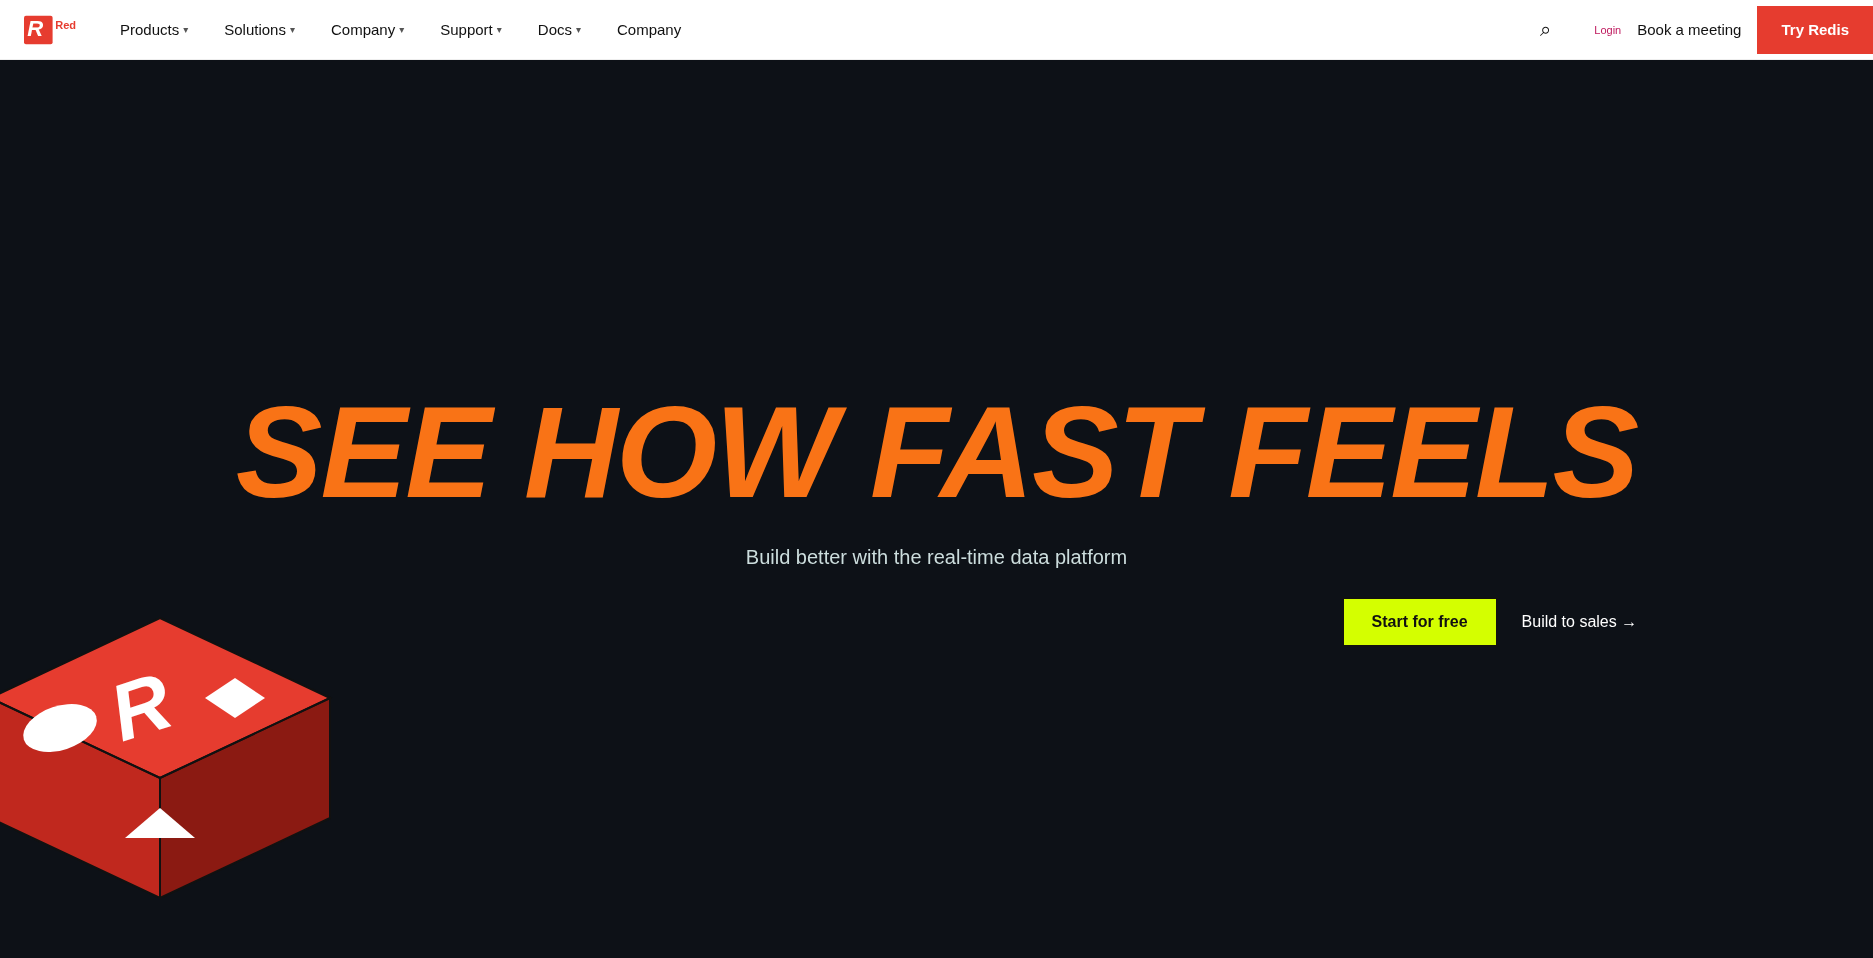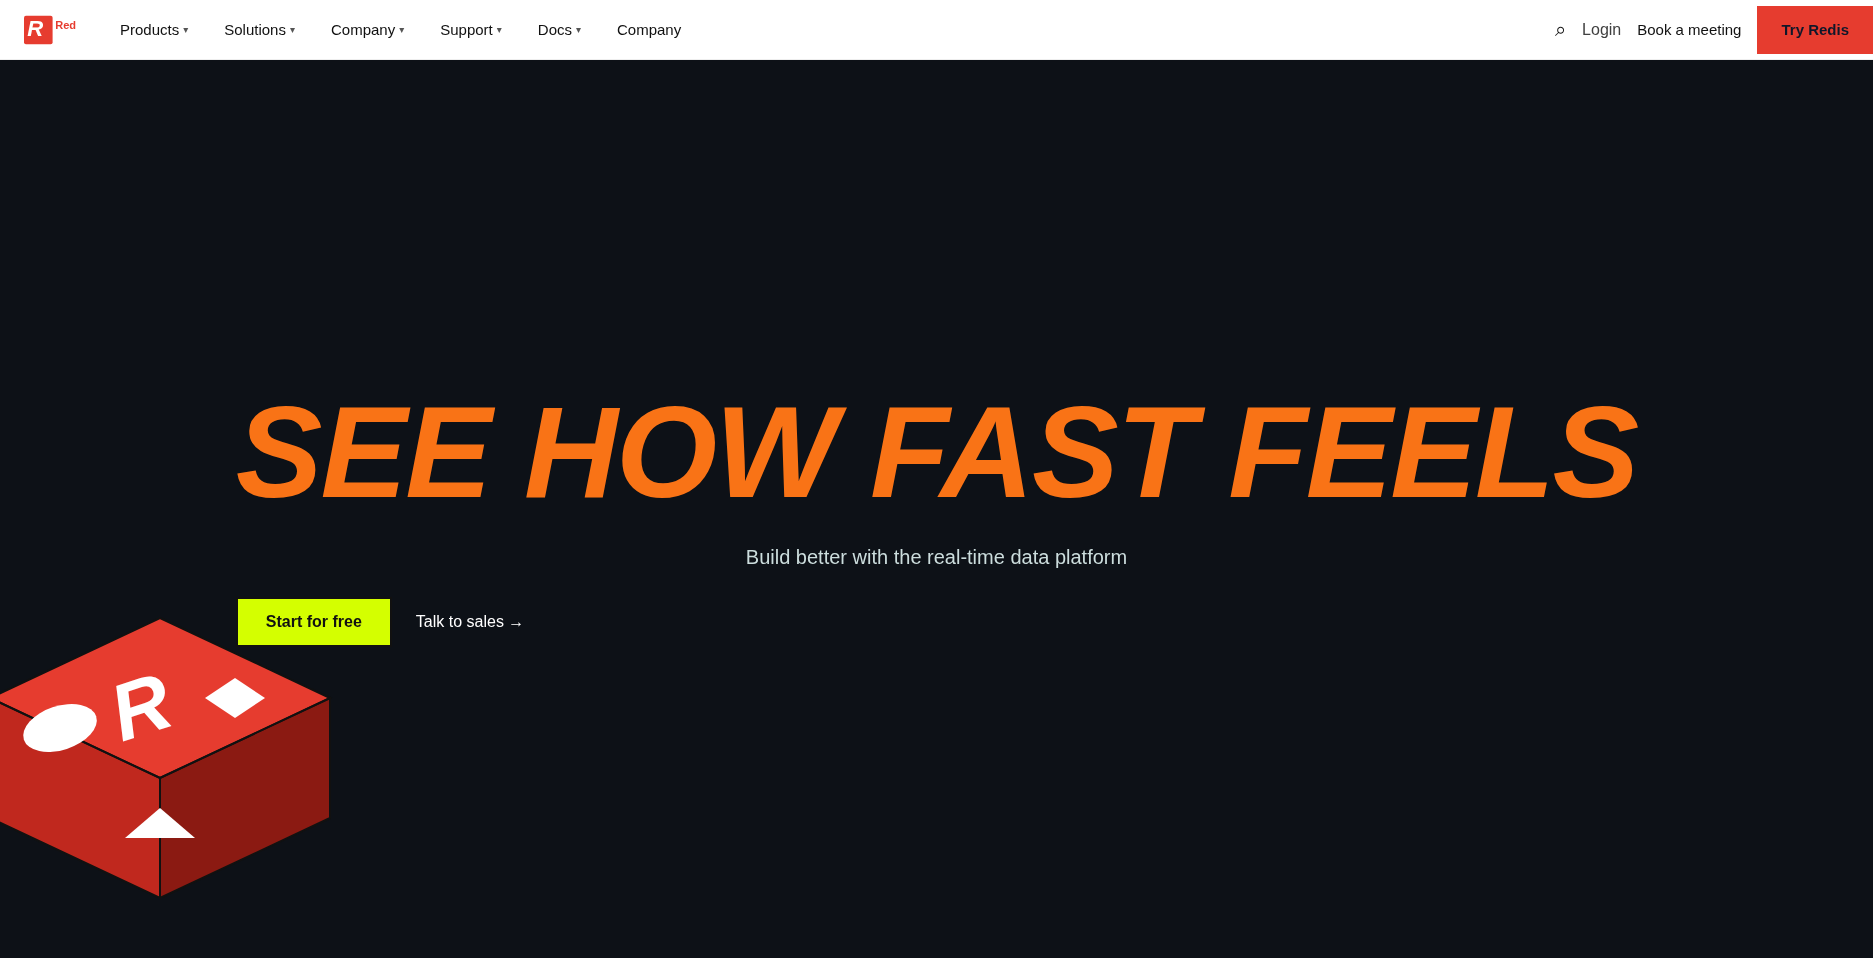--- a/index.html
+++ b/index.html
@@ -28,27 +28,27 @@
       text-decoration: none; white-space: nowrap;
     }
     .nav-item .chevron {
       font-size: 10px; color: #555;
     }
     .nav-right {
       display: flex; align-items: center; gap: 16px;
     }
     .nav-search { cursor: pointer; color: #111; font-size: 20px; }
     .nav-login {
-      font-size: 16px; color: #404040; cursor: pointer; text-decoration: none;
+      font-size: 11px; color: #be185d; cursor: pointer; text-decoration: none; margin-left: 27px;
     }
     .nav-book {
       font-size: 15px; color: #111; cursor: pointer; text-decoration: none;
     }
     .nav-try {
-      background: #e63c2f; color: #0f172a;
+      background: #e63c2f; color: #ffffff;
       font-size: 15px; font-weight: 600;
       padding: 0 24px; height: 48px;
       display: flex; align-items: center;
       cursor: pointer; border: none;
       margin-right: -24px;
       white-space: nowrap;
     }
 
     
     .hero {
@@ -70,21 +70,21 @@
       letter-spacing: -2px;
       text-transform: uppercase;
       font-style: italic;
       margin-bottom: 32px;
     }
     .hero-subtitle {
       font-size: 20px; color: #cdd; font-weight: 400;
       margin-bottom: 28px;
     }
     .hero-cta {
-      display: flex; align-items: center; justify-content: flex-start; gap: 24px;
+      display: flex; align-items: center; justify-content: flex-end; gap: 24px;
     }
     .btn-start {
       background: #d4ff00; color: #111;
       font-size: 16px; font-weight: 700;
       padding: 14px 28px;
       border: none; cursor: pointer;
       border: 2px solid #111;
     }
     .btn-talk {
       background: transparent; color: #fff;
@@ -177,16 +177,16 @@
 
       <polygon points="180,210 215,240 145,240" fill="white"></polygon>
     </svg>
   </div>
 
   <div class="hero-content">
     <h1 class="hero-title">SEE HOW FAST FEELS</h1>
     <p class="hero-subtitle">Build better with the real-time data platform</p>
     <div class="hero-cta">
       <button class="btn-start">Start for free</button>
-      <button class="btn-talk">Talk to sales →</button>
+      <button class="btn-talk">Build to sales →</button>
     </div>
   </div>
 </section>
 
 </body></html>

